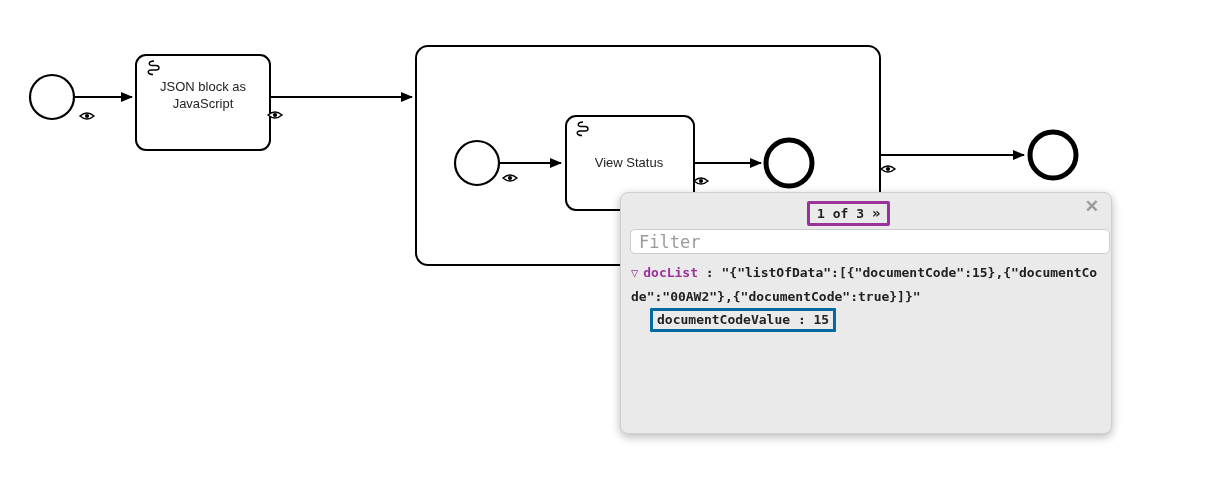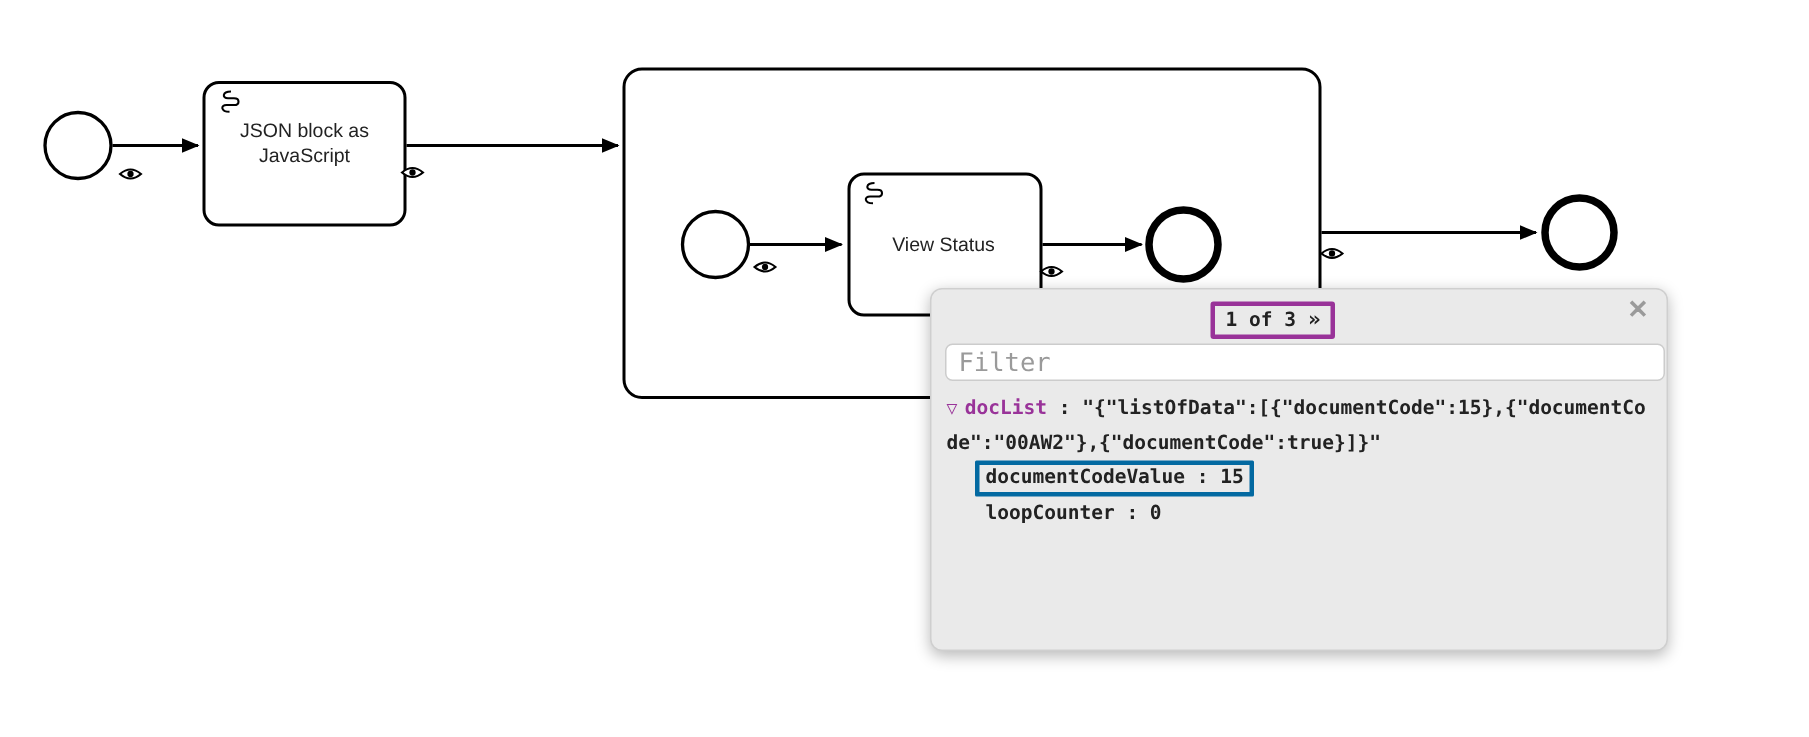--- a/index.html
+++ b/index.html
@@ -127,21 +127,18 @@
   <div class="popup-vars">
 
     <div class="var-row root">
       <span class="expander">▽</span><span class="var-name accent">docList</span><span class="var-sep"> : </span><span class="var-value">"{"listOfData":[{"documentCode":15},{"documentCode":"00AW2"},{"documentCode":true}]}"</span>
     </div>
 
     <div class="var-row indent">
       <span class="highlight-box"><span class="var-name">documentCodeValue</span><span class="var-sep"> : </span><span class="var-value">15</span></span>
     </div>
 
-    <div class="var-row indent">
-      <span class="var-name">loopCounter</span><span class="var-sep"> : </span><span class="var-value">0</span>
-    </div>
 
 
 
 
   </div>
 </div>
 
 </body></html>

